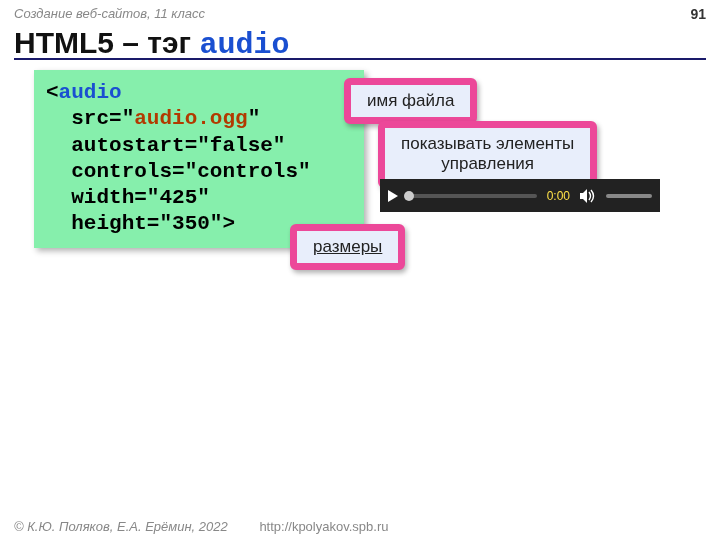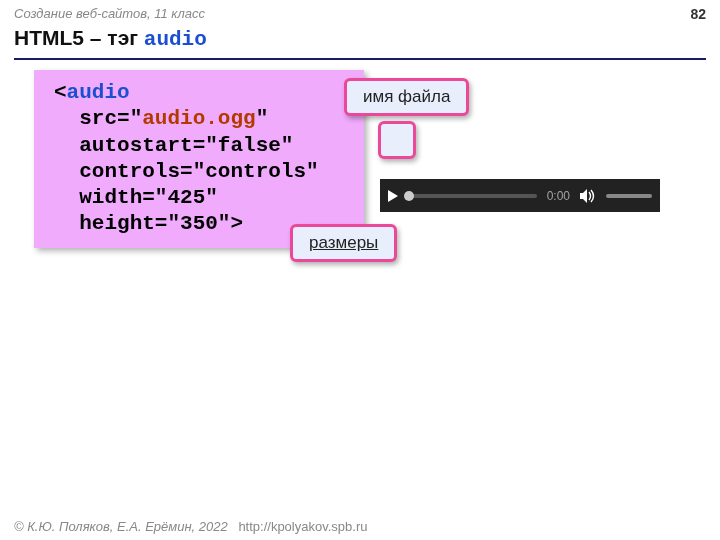--- a/index.html
+++ b/index.html
@@ -24,21 +24,21 @@
     top: 6px;
     right: 14px;
     font-size: 14px;
     font-weight: bold;
     color: #333;
   }
   .title {
     position: absolute;
     top: 26px;
     left: 14px;
-    font-size: 21px;
+    font-size: 30px;
     font-weight: bold;
     color: #111;
     font-family: Arial, sans-serif;
   }
   .title .mono {
     font-family: "Courier New", monospace;
     color: #1a4fd1;
     font-weight: bold;
   }
   .title-underline {
@@ -47,35 +47,35 @@
     left: 14px;
     width: 692px;
     height: 2px;
     background: #1a1a6a;
   }
   .code-box {
     position: absolute;
     top: 70px;
     left: 34px;
     width: 330px;
-    background: #f0abfc;
-    padding: 10px 12px 10px 20px;
+    background: #86efac;
+    padding: 10px 12px 10px 12px;
     font-family: "Courier New", monospace;
     font-size: 21px;
     font-weight: bold;
     line-height: 1.25;
     color: #000;
     box-shadow: 3px 3px 6px rgba(0,0,0,0.3);
   }
   .code-box .kw { color: #1a4fd1; }
   .code-box .str { color: #b23a00; }
   .callout {
     position: absolute;
     background: #e8eefb;
-    border: 3px solid #ec4899;
+    border: 7px solid #ec4899;
     border-radius: 6px;
     padding: 6px 16px;
     font-size: 17px;
     color: #222;
     text-align: center;
     box-shadow: 2px 3px 5px rgba(0,0,0,0.3);
     line-height: 1.2;
   }
   .callout.c1 { top: 78px; left: 344px; }
   .callout.c2 { top: 121px; left: 378px; }
@@ -104,43 +104,43 @@
     background: #555;
     border-radius: 2px;
     position: relative;
   }
   .audio-player .track .thumb{
     position:absolute; left:-4px; top:-3px;
     width:10px; height:10px; border-radius:50%;
     background:#ccc;
   }
   .audio-player .time {
-    color: #a3a3a3;
+    color: #fde047;
     font-size: 12px;
     font-family: Arial, sans-serif;
   }
   .audio-player .speaker svg { display:block; }
   .audio-player .vol {
     width: 46px; height: 4px; background:#888; border-radius:2px;
   }
   .footer {
     position: absolute;
     bottom: 6px;
     left: 14px;
     font-size: 13px;
     color: #888;
   }
   .footer .copy { font-style: italic; }
-  .footer .url { margin-left: 7px; font-style: normal; }
+  .footer .url { margin-left: 28px; font-style: normal; }
 </style>
 </head>
 <body>
 
 <div class="header">Создание веб-сайтов, 11 класс</div>
-<div class="page-number">82</div>
+<div class="page-number">91</div>
 
 <div class="title">
   <span>HTML5 – тэг </span><span class="mono">audio</span>
 </div>
 <div class="title-underline"></div>
 
 <div class="code-box">
   <div>
     <span>&lt;</span><span class="kw">audio</span>
   </div>
@@ -148,21 +148,22 @@
     &nbsp;&nbsp;<span>src="</span><span class="str">audio.ogg</span><span>"</span>
   </div>
   <div>&nbsp;&nbsp;<span>autostart="false"</span></div>
   <div>&nbsp;&nbsp;<span>controls="controls"</span></div>
   <div>&nbsp;&nbsp;<span>width="425"</span></div>
   <div>&nbsp;&nbsp;<span>height="350"&gt;</span></div>
 </div>
 
 <div class="callout c1">имя файла</div>
 <div class="callout c2">
-  <br>
+  <span>показывать элементы</span><br>
+  <span>управления</span>
 </div>
 <div class="callout c3">размеры</div>
 
 <div class="audio-player">
   <div class="play"></div>
   <div class="track">
     <div class="thumb"></div>
   </div>
   <div class="time">0:00</div>
   <div class="speaker">

